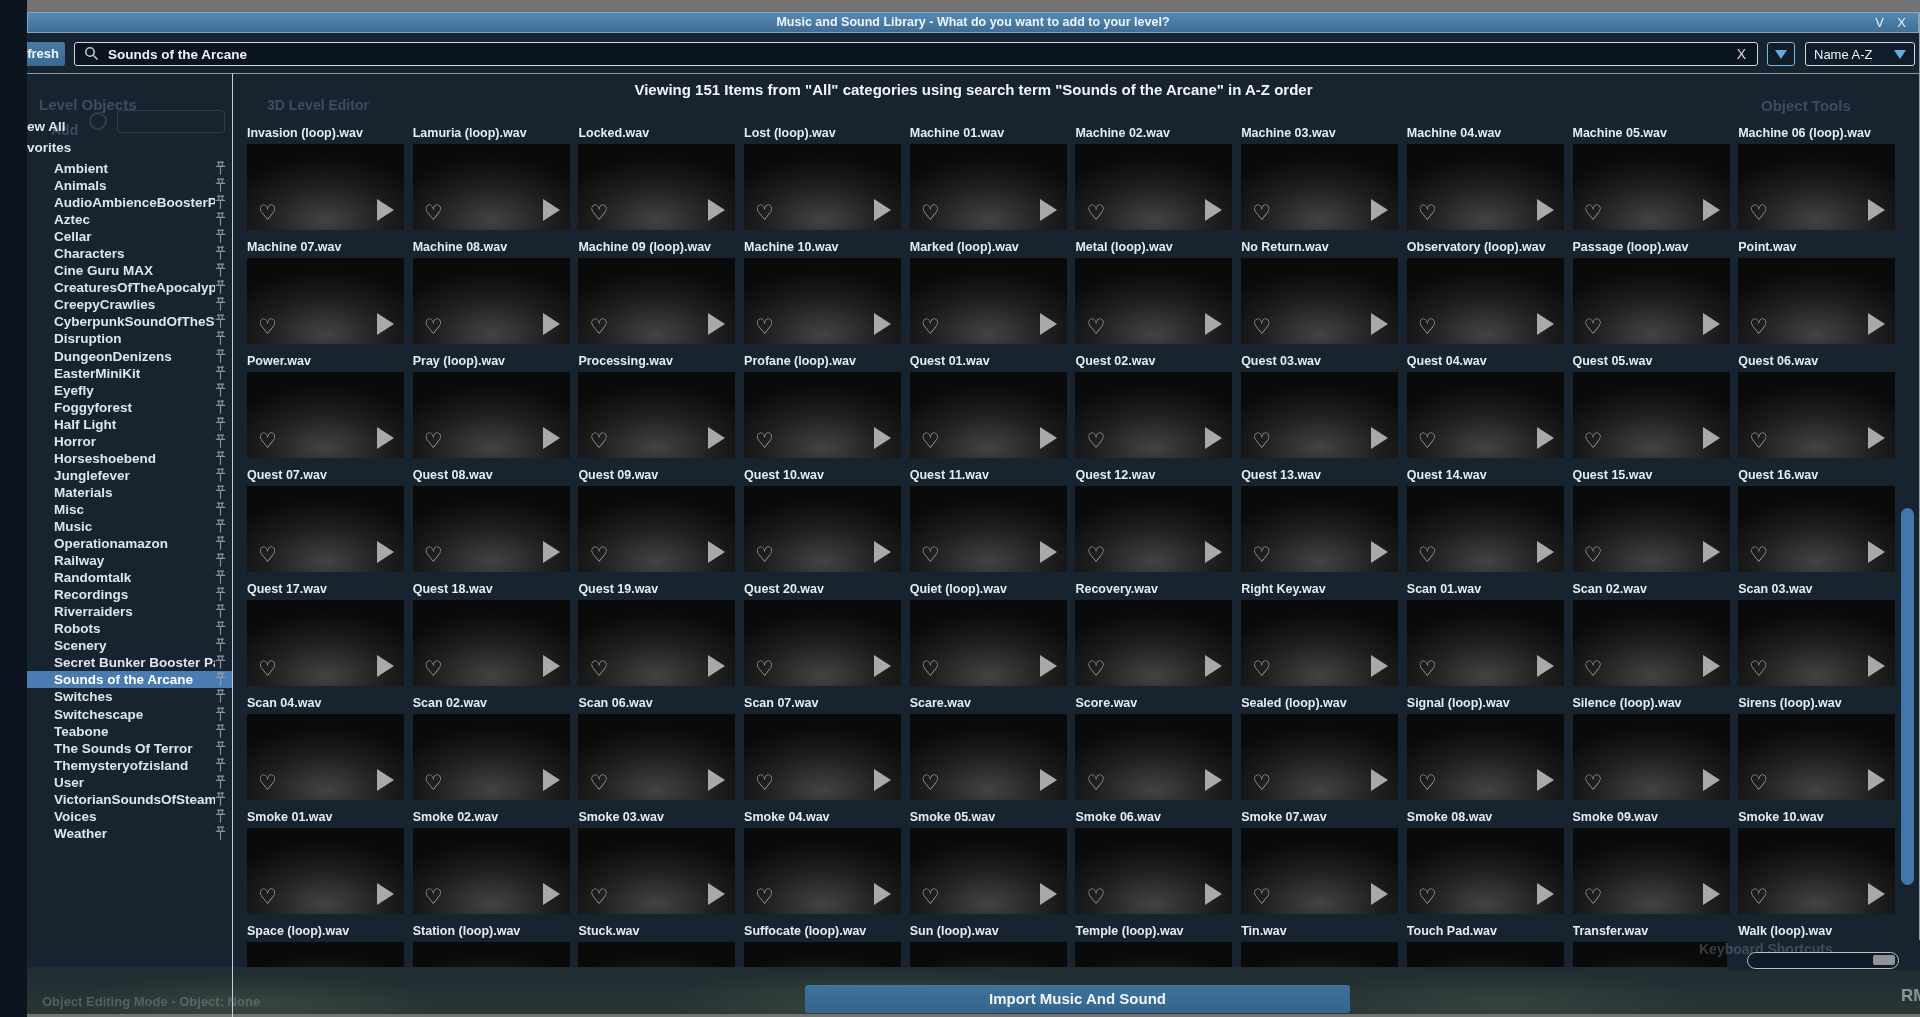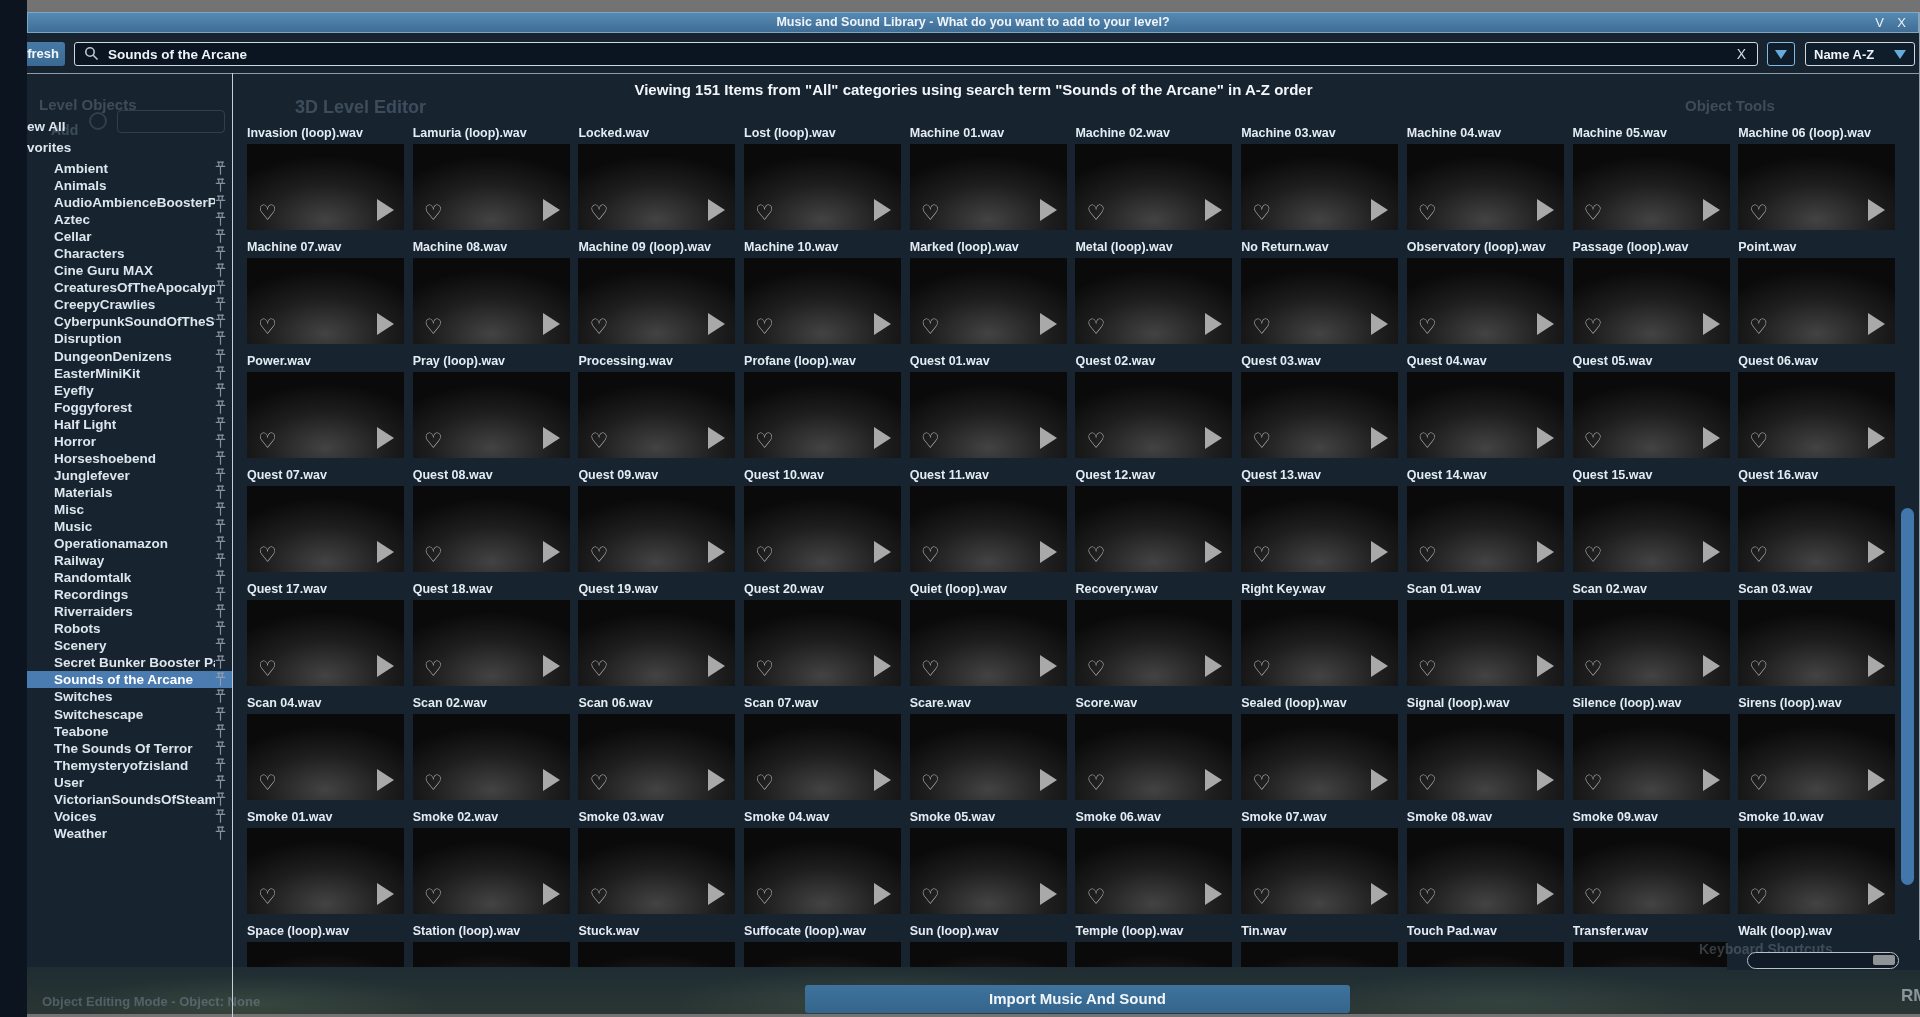--- a/index.html
+++ b/index.html
@@ -33,21 +33,21 @@
   .searchbox svg{margin-left:9px;flex:0 0 auto;}
   .search-input{flex:1 1 auto;background:transparent;border:none;outline:none;color:#edf3f9;
                 font-size:13.5px;font-weight:700;font-family:"Liberation Sans",sans-serif;padding:0 8px;}
   .search-clear{flex:0 0 auto;color:#d6dde4;font-size:14px;font-weight:400;padding:0 11px;cursor:default;}
   .dd-filter{position:absolute;left:1740px;top:30px;width:28px;height:24px;background:#0f1c2a;
              border:1.5px solid #82b9e2;border-radius:3px;display:flex;align-items:center;justify-content:center;}
   .tri{width:0;height:0;border-left:6px solid transparent;border-right:6px solid transparent;
        border-top:9px solid #67abdd;}
   .dd-sort{position:absolute;left:1778px;top:30px;width:110px;height:24px;background:#0f1c2a;
            border:1.5px solid #cfd7df;border-radius:3px;display:flex;align-items:center;
-           color:#eef4f9;font-size:13px;font-weight:700;padding:0 8px;justify-content:space-between;}
+           color:#eef4f9;font-size:13px;font-weight:400;padding:0 8px;justify-content:space-between;}
 
   .content-line{position:absolute;left:0;top:61px;width:1893px;border-top:1px solid #8e9ca9;}
   .status-line{position:absolute;left:0;top:69px;width:1893px;text-align:center;color:#f2f6fa;
                font-size:15px;font-weight:700;}
 
   
   .ghost{position:absolute;color:#8ea3b6;opacity:.32;font-weight:700;white-space:nowrap;}
   .ghost-box{position:absolute;border:1.5px solid #8ea3b6;opacity:.22;border-radius:4px;}
   .ghost-circle{position:absolute;border:2px solid #8ea3b6;opacity:.22;border-radius:50%;}
 
@@ -138,22 +138,22 @@
       <span class="tri"></span>
     </div>
 
     <div class="content-line"></div>
     <div class="status-line">Viewing 151 Items from "All" categories using search term "Sounds of the Arcane" in A-Z order</div>
 
     <div class="ghost" style="left:12px;top:84px;font-size:15px;">Level Objects</div>
     <div class="ghost" style="left:24px;top:110px;font-size:14px;">Add</div>
     <div class="ghost-circle" style="left:62px;top:100px;width:18px;height:18px;"></div>
     <div class="ghost-box" style="left:90px;top:98px;width:108px;height:23px;"></div>
-    <div class="ghost" style="left:268px;top:85px;font-size:18px;">3D Level Editor</div>
-    <div class="ghost" style="left:1658px;top:85px;font-size:15px;">Object Tools</div>
+    <div class="ghost" style="left:240px;top:85px;font-size:14px;">3D Level Editor</div>
+    <div class="ghost" style="left:1734px;top:85px;font-size:15px;">Object Tools</div>
 
     <div class="sidebar-divider"></div>
     <div class="side-top-item" style="top:106px;">ew All</div>
     <div class="side-top-item" style="top:127px;">vorites</div>
 
     <div class="cat-list">
       <div class="cat-item">
           <span class="cat-label">Ambient</span>
           <span class="pin">
             <svg width="11" height="15" viewBox="0 0 11 15">

